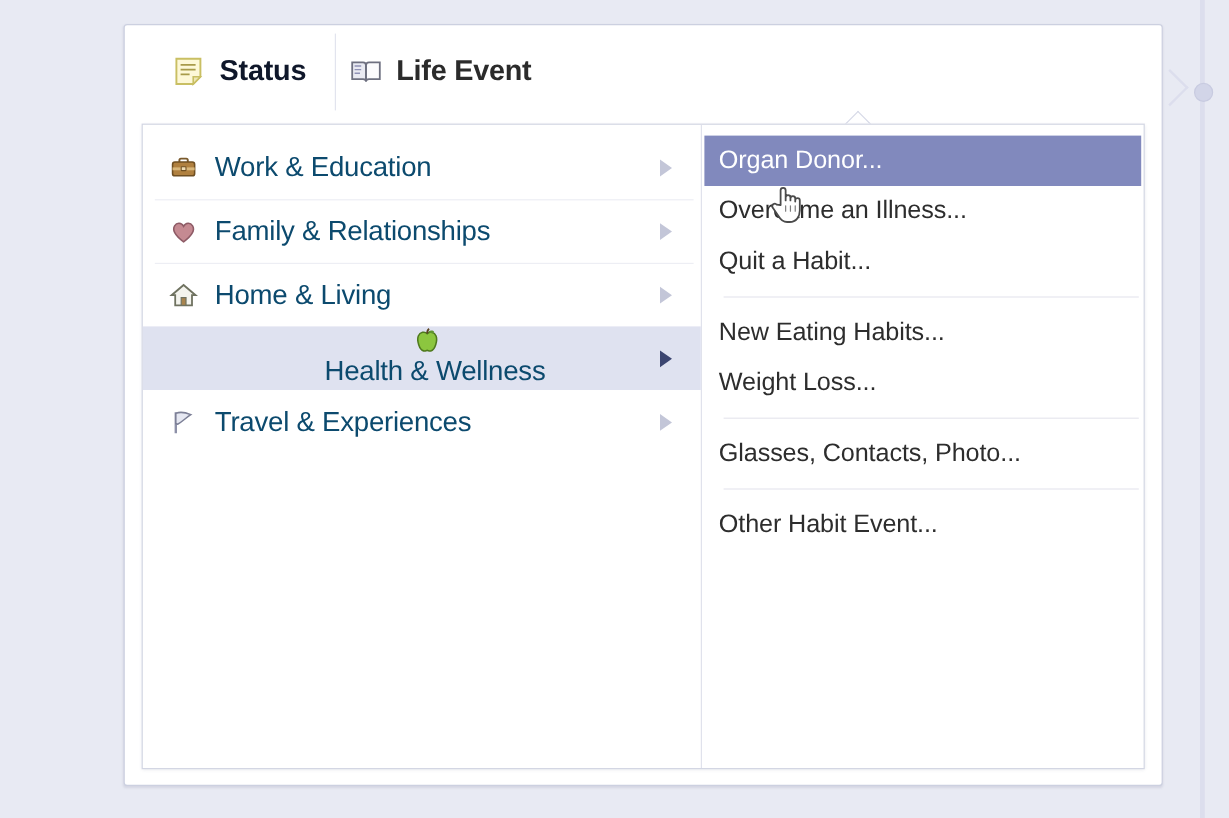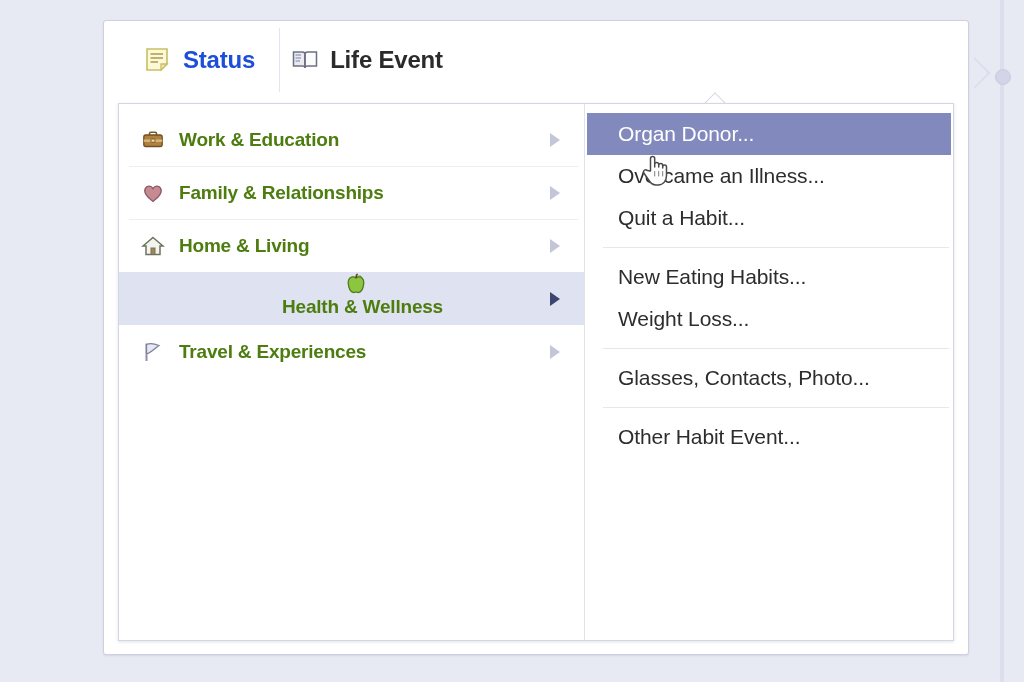--- a/index.html
+++ b/index.html
@@ -93,21 +93,21 @@
     position: absolute;
     left: 0;
     top: -6px;
     bottom: -6px;
     width: 1px;
     background: #e2e4ee;
   }
   .tab-label {
     font-size: 24px;
     font-weight: bold;
-    color: #1d4ed8;
+    color: #0f172a;
     letter-spacing: -.2px;
     margin-left: 11px;
     white-space: nowrap;
   }
   .tab.active .tab-label { color: #2b2b2b; }
   .tab-icon {
     width: 28px;
     height: 28px;
     flex: 0 0 28px;
     position: relative;
@@ -181,23 +181,23 @@
   .cat-row.selected::before,
   .cat-row.selected + .cat-row::before { background: transparent; }
   .cat-icon {
     width: 24px;
     height: 24px;
     flex: 0 0 24px;
     position: relative;
     margin-right: 14px;
   }
   .cat-label {
-    font-size: 19px;
-    font-weight: bold;
-    color: #4d7c0f;
+    font-size: 23px;
+    font-weight: normal;
+    color: #0c4a6e;
     letter-spacing: -.2px;
     white-space: nowrap;
   }
   .cat-arrow {
     position: absolute;
     right: 24px;
     top: 50%;
     width: 0;
     height: 0;
     margin-top: -7px;
@@ -211,21 +211,21 @@
   .item-col {
     flex: 1;
     padding-top: 9px;
     box-sizing: border-box;
   }
   .item-row {
     position: relative;
     height: 42px;
     display: flex;
     align-items: center;
-    padding-left: 31px;
+    padding-left: 12px;
     margin: 0 2px;
     cursor: pointer;
     box-sizing: border-box;
   }
   .item-row.highlight {
     background: #8189bd;
   }
   .item-label {
     font-size: 21px;
     color: #2d2d2d;

